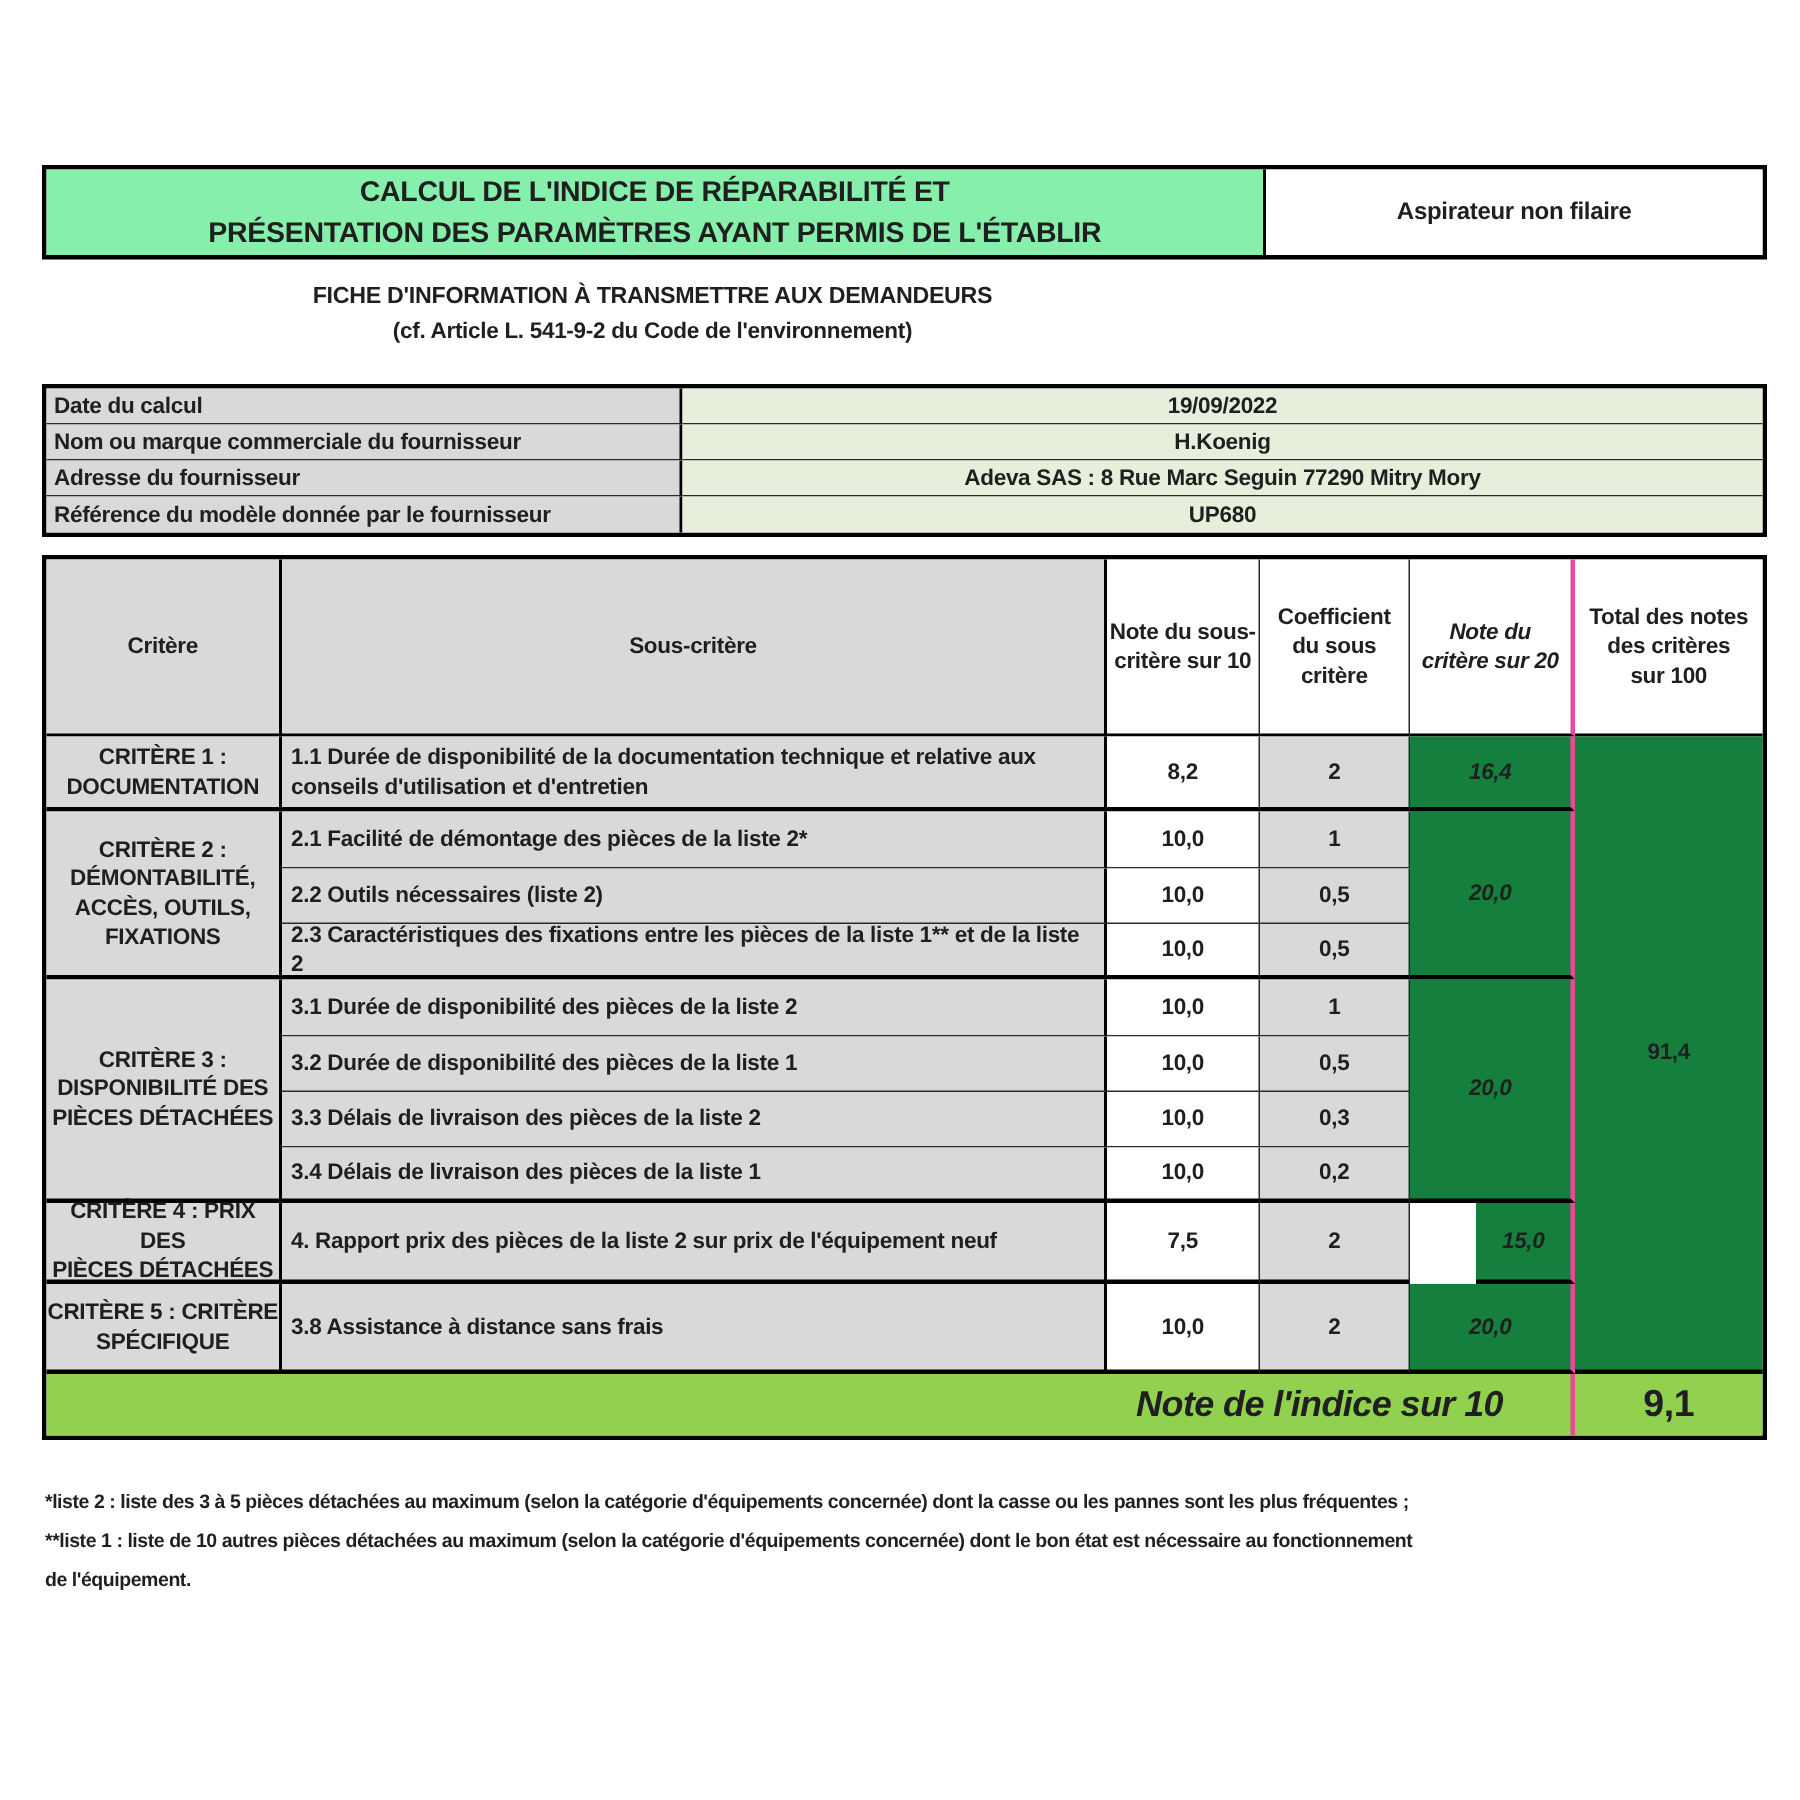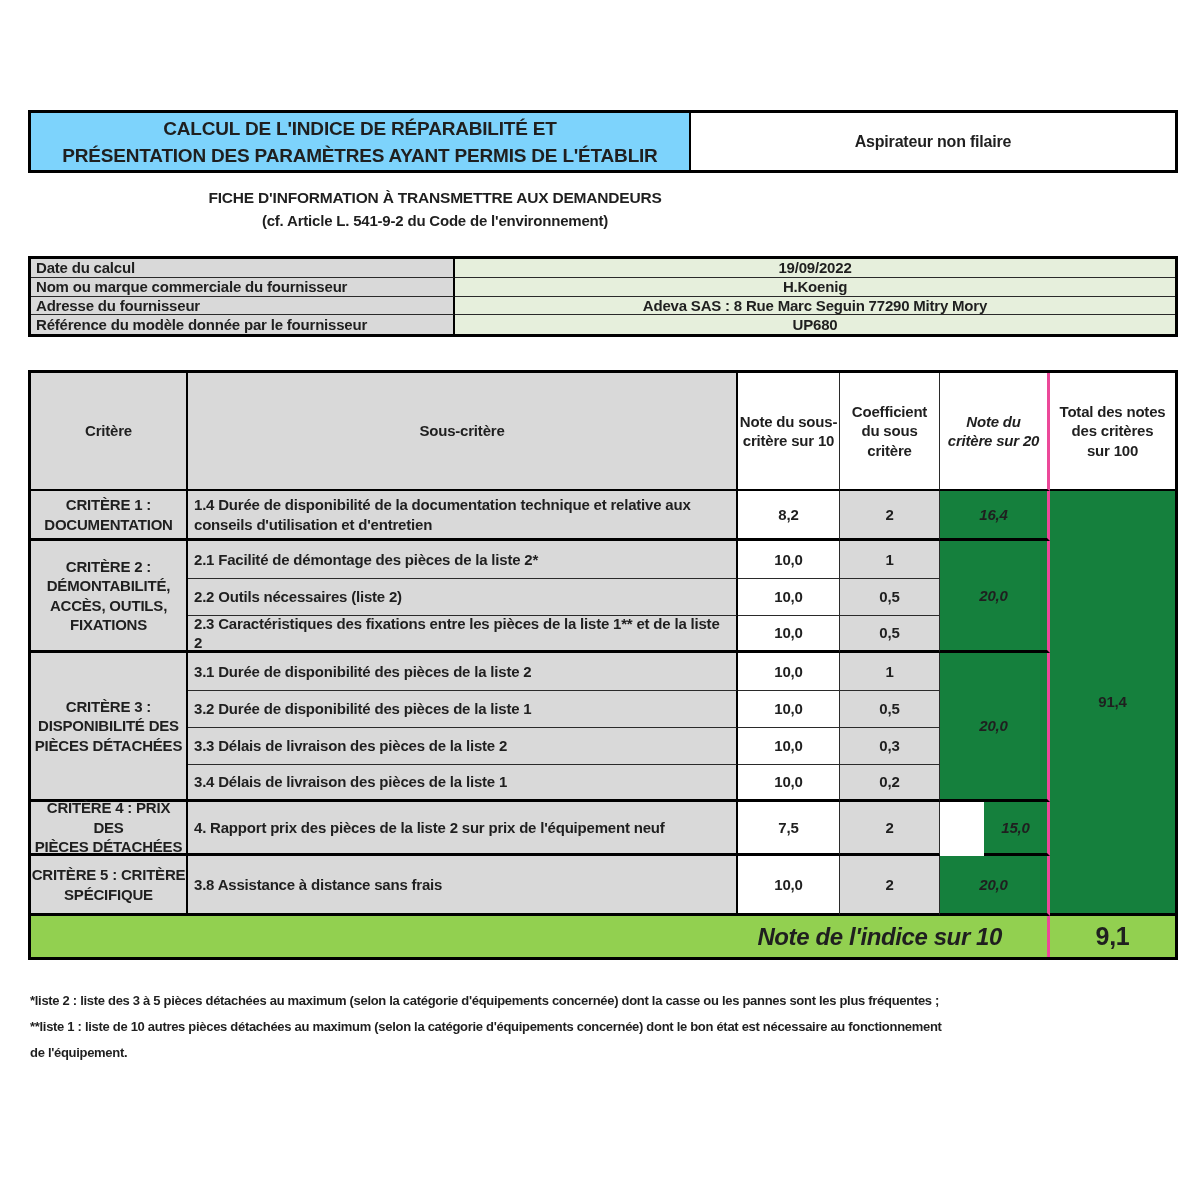--- a/index.html
+++ b/index.html
@@ -4,33 +4,33 @@
 <style>
   * { margin:0; padding:0; box-sizing:border-box; }
   html,body { background:#fff; }
   body { font-family:"Liberation Sans", sans-serif; color:#1f1f1f; }
   .page { position:relative; width:1200px; height:1200px; background:#ffffff; overflow:hidden;
           letter-spacing:-0.2px; }
 
   
   .header-box { position:absolute; left:28px; top:110px; width:1150px; height:63px;
                 border:3px solid #000; display:flex; }
-  .header-title-cell { width:660px; background:#7dd3fc; border-right:2px solid #000;
+  .header-title-cell { width:813px; background:#86efac; border-right:2px solid #000;
                        display:flex; flex-direction:column; justify-content:center; align-items:center;
                        font-size:19px; font-weight:700; line-height:27px; text-align:center; }
   .header-product-cell { flex:1; background:#fff; display:flex; justify-content:center; align-items:center;
                          font-size:16px; font-weight:700; }
 
   .subtitle-block { position:absolute; left:28px; top:186px; width:814px; text-align:center;
                     font-weight:700; }
   .subtitle-line1 { font-size:15.5px; line-height:24px; }
   .subtitle-line2 { font-size:15px; line-height:22px; }
 
   
-  .info-table { position:absolute; left:28px; top:256px; width:1150px; height:81px;
+  .info-table { position:absolute; left:28px; top:256px; width:1150px; height:102px;
                 border:3px solid #000; display:grid;
                 grid-template-columns:424px 1fr; grid-template-rows:repeat(4, 1fr); }
   .info-label { background:#d9d9d9; border-right:2px solid #000; border-bottom:1px solid #2a2a2a;
                 display:flex; align-items:center; padding-left:5px; font-size:15px; font-weight:700; }
   .info-value { background:#e6efdc; border-bottom:1px solid #2a2a2a; display:flex; align-items:center;
                 justify-content:center; font-size:15px; font-weight:600; }
   .info-last { border-bottom:none; }
 
   
   .score-table { position:absolute; left:28px; top:370px; width:1150px; height:590px;
@@ -102,21 +102,21 @@
 du sous
 critère</div>
     <div class="c bg-white br3 bb2 pre" style="grid-column:5;grid-row:1;">Note du
 critère sur 20</div>
     <div class="c bg-white br0 bb2 pre" style="grid-column:6;grid-row:1;">Total des notes
 des critères
 sur 100</div>
 
     <div class="c bg-grey br2 bb3 bold pre" style="grid-column:1;grid-row:2;">CRITÈRE 1 :
 DOCUMENTATION</div>
-    <div class="c bg-grey br2 bb3 left" style="grid-column:2;grid-row:2;">1.4 Durée de disponibilité de la documentation technique et relative aux conseils d'utilisation et d'entretien</div>
+    <div class="c bg-grey br2 bb3 left" style="grid-column:2;grid-row:2;">1.1 Durée de disponibilité de la documentation technique et relative aux conseils d'utilisation et d'entretien</div>
     <div class="c bg-white bb3" style="grid-column:3;grid-row:2;">8,2</div>
     <div class="c bg-grey bb3" style="grid-column:4;grid-row:2;">2</div>
     <div class="c bg-green br3 bb3" style="grid-column:5;grid-row:2;">16,4</div>
     <div class="c bg-green br0 bb3" style="grid-column:6;grid-row:2 / span 10;">91,4</div>
 
     <div class="c bg-grey br2 bb3 bold pre" style="grid-column:1;grid-row:3 / span 3;">CRITÈRE 2 :
 DÉMONTABILITÉ,
 ACCÈS, OUTILS,
 FIXATIONS</div>
     <div class="c bg-grey br2 left" style="grid-column:2;grid-row:3;">2.1 Facilité de démontage des pièces de la liste 2*</div>

